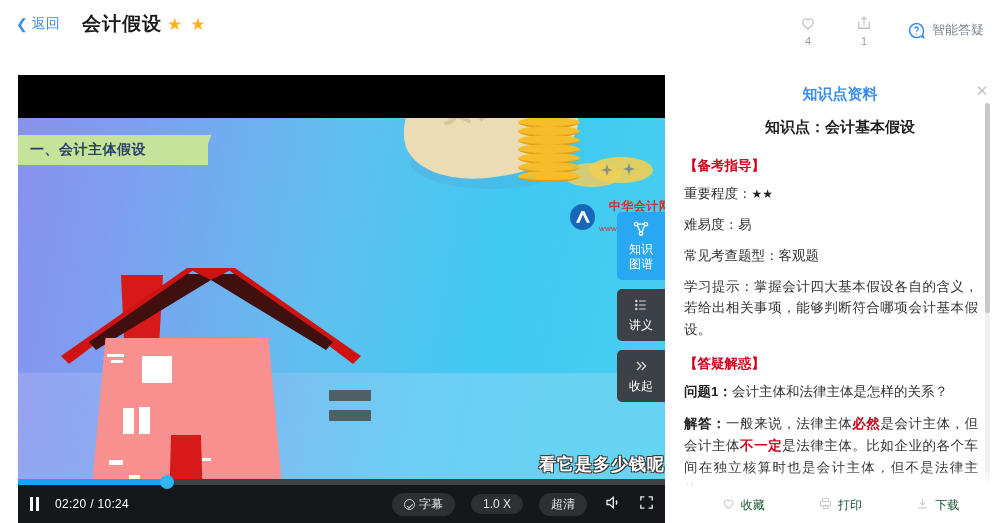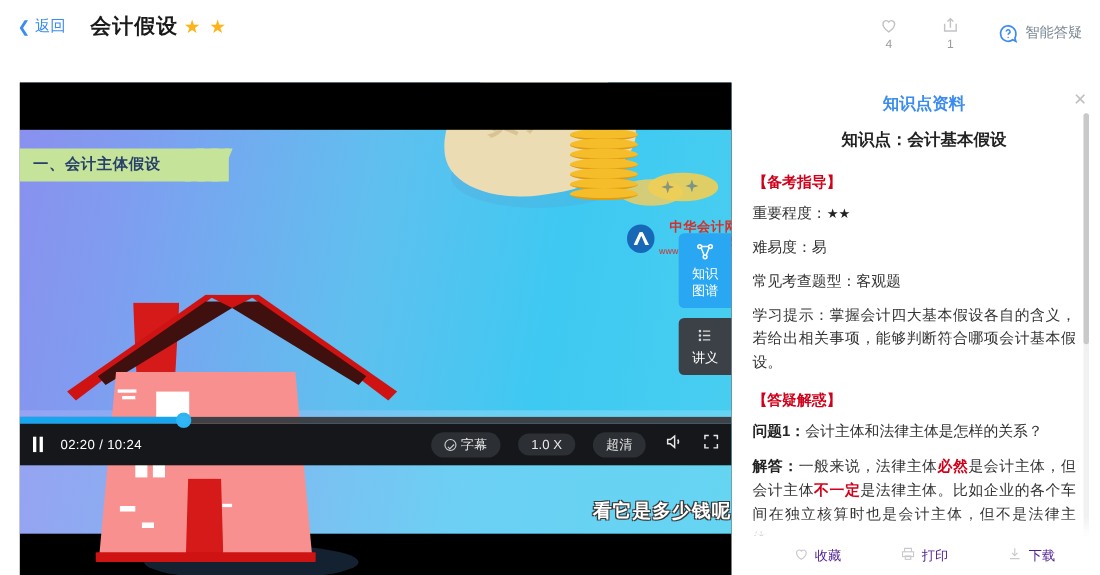--- a/index.html
+++ b/index.html
@@ -34,21 +34,21 @@
   .hdr-act .ico { width: 18px; height: 18px; }
   .hdr-act .cnt { font-size: 11px; color: #9a9aa0; }
   .ai-btn {
     display: flex; align-items: center; gap: 5px; margin-left: 14px; margin-right: 8px;
     color: #7b8794; font-size: 13px; cursor: pointer;
   }
   .ai-ico { width: 21px; height: 21px; }
 
   
   .player { position: absolute; left: 18px; top: 75px; width: 647px; height: 448px; background: #000; overflow: hidden; }
-  .video-stage { position: absolute; left: 0; top: 0; width: 647px; height: 348px; }
+  .video-stage { position: absolute; left: 0; top: 0; width: 647px; height: 448px; }
   .letterbox-top { position: absolute; left: 0; top: 0; width: 100%; height: 43px; background: #000; z-index: 6; }
   .scene {
     position: absolute; left: 0; top: 0; width: 647px; height: 410px;
     background: linear-gradient(100deg,#8a90ee 0%, #7f9df0 16%, #5fc0ef 48%, #3ec9f2 72%, #49cef0 100%);
   }
   .ground {
     position: absolute; left: 0; bottom: 0; width: 100%; height: 112px;
     background: linear-gradient(100deg,#9aa5f2 0%, #86b5f1 28%, #73d1f4 62%, #6ad6f2 100%);
     opacity: .85;
   }
@@ -178,21 +178,21 @@
   .para { font-size: 13.5px; color: #333; line-height: 1.62; margin-bottom: 10px; text-align: justify; }
   .q-lbl { font-weight: bold; color: #222; }
   .hl { color: #d0021b; font-weight: bold; }
   .scroll-track { position: absolute; right: 10px; top: 28px; width: 5px; height: 390px; background: #f1f1f1; border-radius: 3px; }
   .scroll-thumb { position: absolute; right: 10px; top: 28px; width: 5px; height: 210px; background: #c9c9c9; border-radius: 3px; cursor: pointer; }
 
   .panel-foot {
     position: absolute; left: 0; bottom: 0; width: 320px; height: 36px; background: #fff;
     display: flex; align-items: center; justify-content: space-around; padding: 0 14px;
   }
-  .foot-act { display: flex; align-items: center; gap: 5px; color: #4c1d95; font-size: 12px; cursor: pointer; }
+  .foot-act { display: flex; align-items: center; gap: 5px; color: #14532d; font-size: 12px; cursor: pointer; }
   .fade-mask { position: absolute; left: 0; bottom: 36px; width: 320px; height: 18px;
     background: linear-gradient(transparent, #fff); }
 </style>
 </head>
 <body>
 
 <div id="app">
 
   <div class="header">
     <div class="back-btn">
@@ -325,20 +325,28 @@
           <span class="r-ico">
             <svg viewBox="0 0 24 24" width="16" height="16" fill="none" stroke="#d8d8d8" stroke-width="1.8">
               <path d="M9 6h10M9 12h10M9 18h10"></path>
                 <circle cx="5" cy="6" r=".9" fill="#d8d8d8"></circle>
               <circle cx="5" cy="12" r=".9" fill="#d8d8d8"></circle>
                 <circle cx="5" cy="18" r=".9" fill="#d8d8d8"></circle>
             </svg>
           </span>
           <span class="rail-lbl">讲义</span>
         </div>
+        <div class="rail-btn dark">
+          <span class="r-ico">
+            <svg viewBox="0 0 24 24" width="16" height="16" fill="none" stroke="#d8d8d8" stroke-width="2">
+              <path d="m6 6 6 6-6 6M13 6l6 6-6 6"></path>
+            </svg>
+          </span>
+          <span class="rail-lbl">收起</span>
+        </div>
       </div>
 
       <div class="controls">
         <div class="progress">
           <div class="progress-fill" id="pfill" style="width: 23%;"></div>
           <div class="progress-knob" id="pknob" style="left: 23%;"></div>
         </div>
         <div class="ctl-left">
           <span class="pause-ico">
               <i></i>

